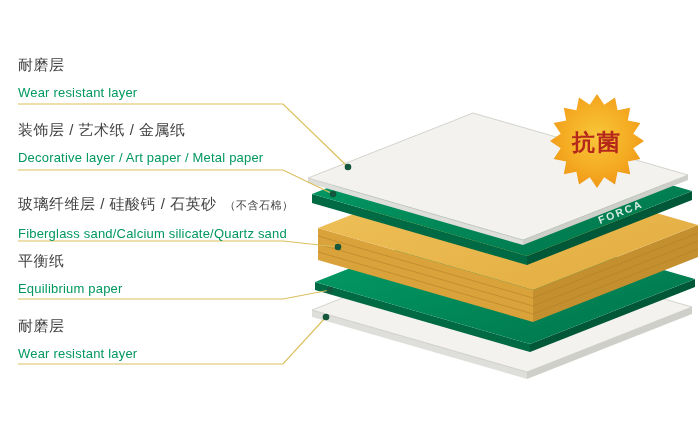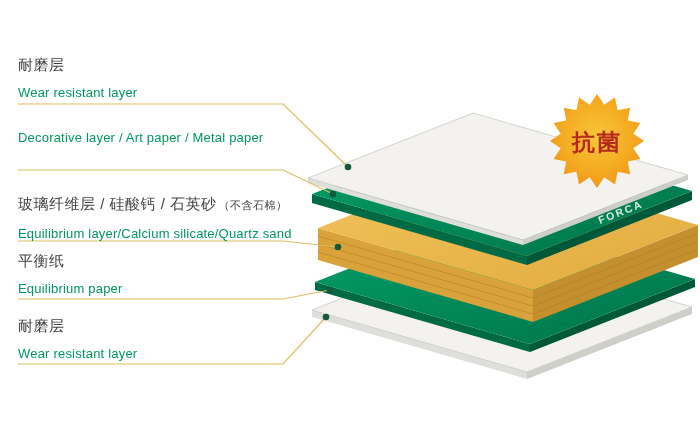--- a/index.html
+++ b/index.html
@@ -4,21 +4,21 @@
 <style>
   html,body{margin:0;padding:0;background:#ffffff;}
   .stage{
     position:relative;width:700px;height:438px;background:#ffffff;overflow:hidden;
     font-family:"Liberation Sans","DejaVu Sans",sans-serif;
   }
   .art{position:absolute;left:0;top:0;}
   .labels{position:absolute;left:0;top:0;width:310px;height:316px;}
   .label{position:absolute;left:18px;}
   .label .zh{font-size:15px;color:var(--text-dark);line-height:20px;letter-spacing:.5px;}
-  .label .zh-note{font-size:11px;color:var(--text-dark);margin-left:2px;font-family:Liberation Mono, monospace;}
+  .label .zh-note{font-size:11px;color:var(--text-dark);margin-left:8px;font-family:Liberation Mono, monospace;}
   .label .en{font-size:13px;color:var(--text-green);line-height:17px;margin-top:9px;letter-spacing:.2px;}
   .l1{top:55px}.l2{top:120px}.l3{top:194px}.l4{top:251px}.l5{top:316px}
 
   
   .white-top{fill:var(--white-top);stroke:var(--white-edge);stroke-width:.8}
   .white-front{fill:var(--white-front)}
   .white-side{fill:var(--white-side)}
   .green-top{fill:url(#greenTop)}
   .green-front{fill:var(--green-front)}
   .green-side{fill:var(--green-side)}
@@ -118,26 +118,27 @@
   </svg>
 
   <div class="labels">
 
     <div class="label l1">
       <div class="zh">耐磨层</div>
       <div class="en">Wear resistant layer</div>
     </div>
 
     <div class="label l2">
+      <div class="zh">装饰层 / 艺术纸 / 金属纸</div>
       <div class="en">Decorative layer / Art paper / Metal paper</div>
     </div>
 
     <div class="label l3">
       <div class="zh"><span>玻璃纤维层 / 硅酸钙 / 石英砂</span><span class="zh-note">（不含石棉）</span></div>
-      <div class="en">Equilibrium layer/Calcium silicate/Quartz sand</div>
+      <div class="en">Fiberglass sand/Calcium silicate/Quartz sand</div>
     </div>
 
     <div class="label l4">
       <div class="zh">平衡纸</div>
       <div class="en">Equilibrium paper</div>
     </div>
 
     <div class="label l5">
       <div class="zh">耐磨层</div>
       <div class="en">Wear resistant layer</div>

